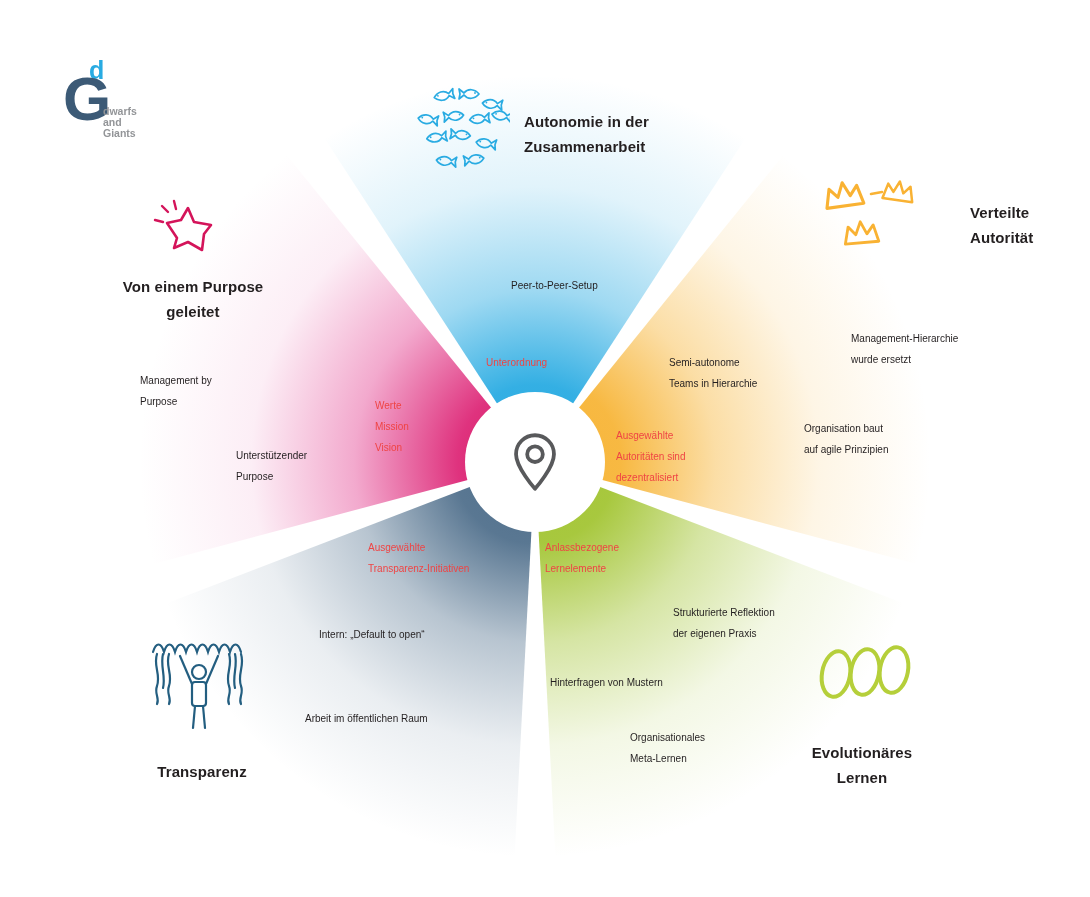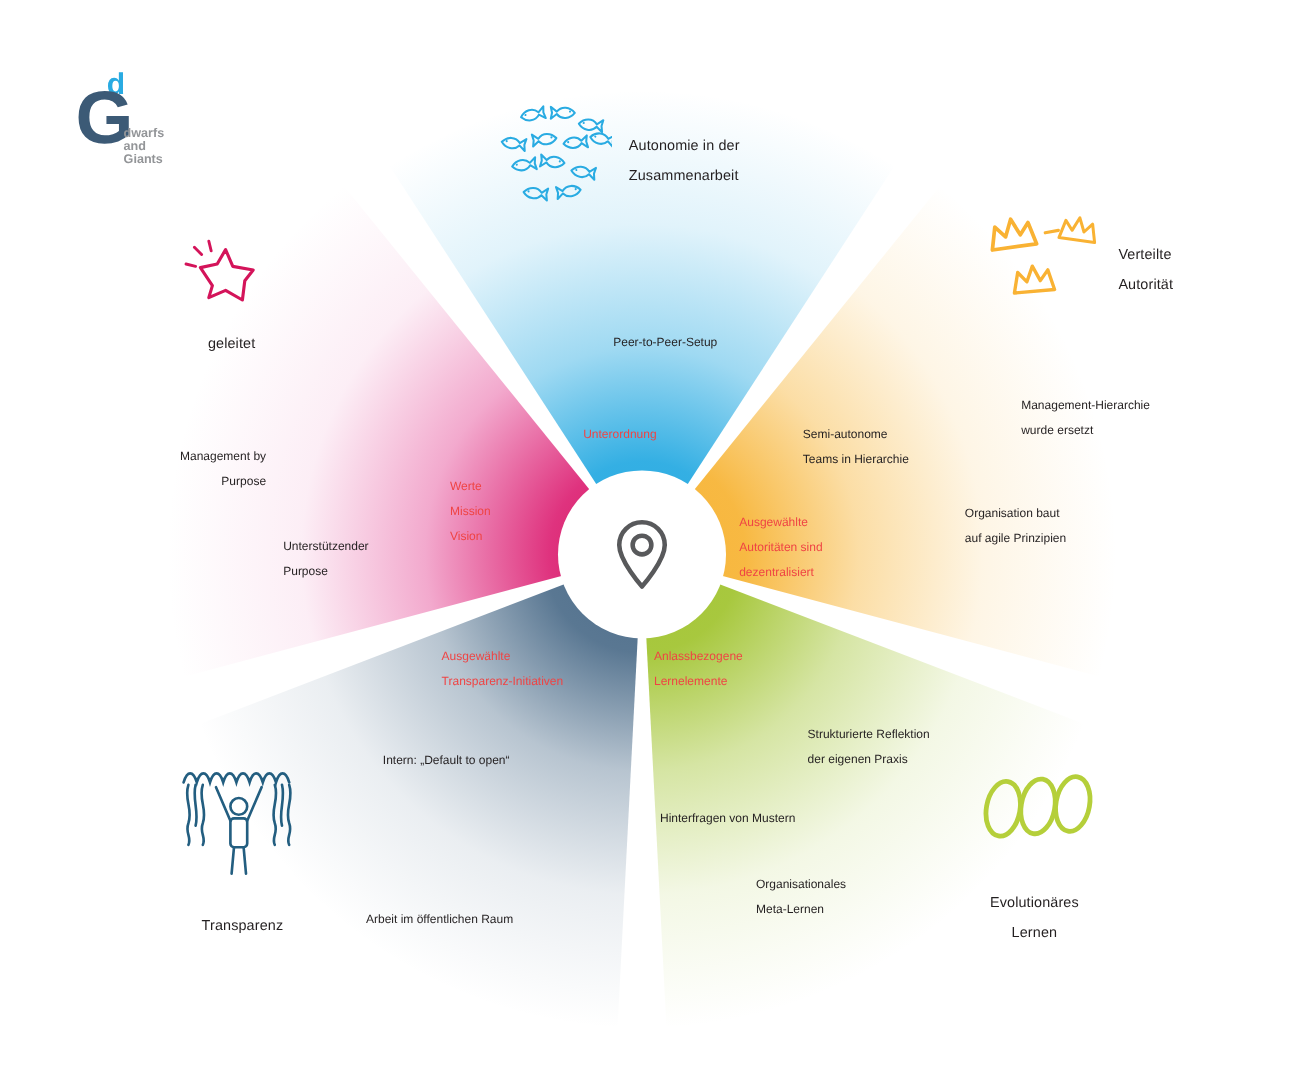--- a/index.html
+++ b/index.html
@@ -47,22 +47,22 @@
 
   
   .center-circle {
     position:absolute; left:465px; top:392px; width:140px; height:140px;
     border-radius:50%; background:#fff;
     display:flex; align-items:center; justify-content:center;
   }
 
   
   .heading {
-    position:absolute; font-weight:normal; color:var(--textdark,#231f20);
-    font-size:12px; line-height:25px; letter-spacing:.1px; white-space:nowrap;
+    position:absolute; font-weight:bold; color:var(--textdark,#231f20);
+    font-size:15px; line-height:25px; letter-spacing:.1px; white-space:nowrap;
   }
   .heading.centered { transform:translateX(-50%); text-align:center; }
   .label {
     position:absolute; font-size:10px; line-height:21px;
     color:var(--textdark,#231f20); white-space:nowrap;
   }
   .label.light { color:#ef4444; }
   .ln { display:block; }
 
   
@@ -171,25 +171,26 @@
     <svg width="46" height="58" viewBox="0 0 40 52">
       <path d="M20,2 C10.6,2 3,9.6 3,19 C3,31 20,50 20,50 C20,50 37,31 37,19 C37,9.6 29.4,2 20,2 Z" fill="#ffffff" stroke="#58595b" stroke-width="3.4" stroke-linejoin="round"></path>
       <circle cx="20" cy="19" r="7" fill="none" stroke="#58595b" stroke-width="3.4"></circle>
     </svg>
   </div>
 
   <h2 class="heading" style="left:524px; top:109px;">
     <span class="ln">Autonomie in der</span>
     <span class="ln">Zusammenarbeit</span>
   </h2>
-  <h2 class="heading" style="left:932px; top:200px;">
+  <h2 class="heading" style="left:970px; top:200px;">
     <span class="ln">Verteilte</span>
     <span class="ln">Autorität</span>
   </h2>
   <h2 class="heading centered" style="left:193px; top:274px;">
+    <span class="ln">Von einem Purpose</span>
     <span class="ln">geleitet</span>
   </h2>
   <h2 class="heading centered" style="left:202px; top:759px;">
     <span class="ln">Transparenz</span>
   </h2>
   <h2 class="heading centered" style="left:862px; top:740px;">
     <span class="ln">Evolutionäres</span>
     <span class="ln">Lernen</span>
   </h2>
 
@@ -211,42 +212,42 @@
   </div>
   <div class="label" style="left:851px; top:328px;">
     <span class="ln">Management-Hierarchie</span>
     <span class="ln">wurde ersetzt</span>
   </div>
   <div class="label" style="left:804px; top:418px;">
     <span class="ln">Organisation baut</span>
     <span class="ln">auf agile Prinzipien</span>
   </div>
 
-  <div class="label" style="left:150px; top:370px;text-align:right;">
+  <div class="label" style="left:140px; top:370px;">
     <span class="ln">Management by</span>
     <span class="ln">Purpose</span>
   </div>
   <div class="label" style="left:236px; top:445px;">
     <span class="ln">Unterstützender</span>
     <span class="ln">Purpose</span>
   </div>
   <div class="label light" style="left:375px; top:395px;">
     <span class="ln">Werte</span>
     <span class="ln">Mission</span>
     <span class="ln">Vision</span>
   </div>
 
   <div class="label light" style="left:368px; top:537px;">
     <span class="ln">Ausgewählte</span>
     <span class="ln">Transparenz-Initiativen</span>
   </div>
   <div class="label" style="left:286px; top:624px;margin-left:33px;">
     <span class="ln">Intern: „Default to open“</span>
   </div>
-  <div class="label" style="left:305px; top:708px;margin-top:48px;">
+  <div class="label" style="left:305px; top:708px;">
     <span class="ln">Arbeit im öffentlichen Raum</span>
   </div>
 
   <div class="label light" style="left:545px; top:537px;">
     <span class="ln">Anlassbezogene</span>
     <span class="ln">Lernelemente</span>
   </div>
   <div class="label" style="left:641px; top:602px;margin-left:32px;">
     <span class="ln">Strukturierte Reflektion</span>
     <span class="ln">der eigenen Praxis</span>

